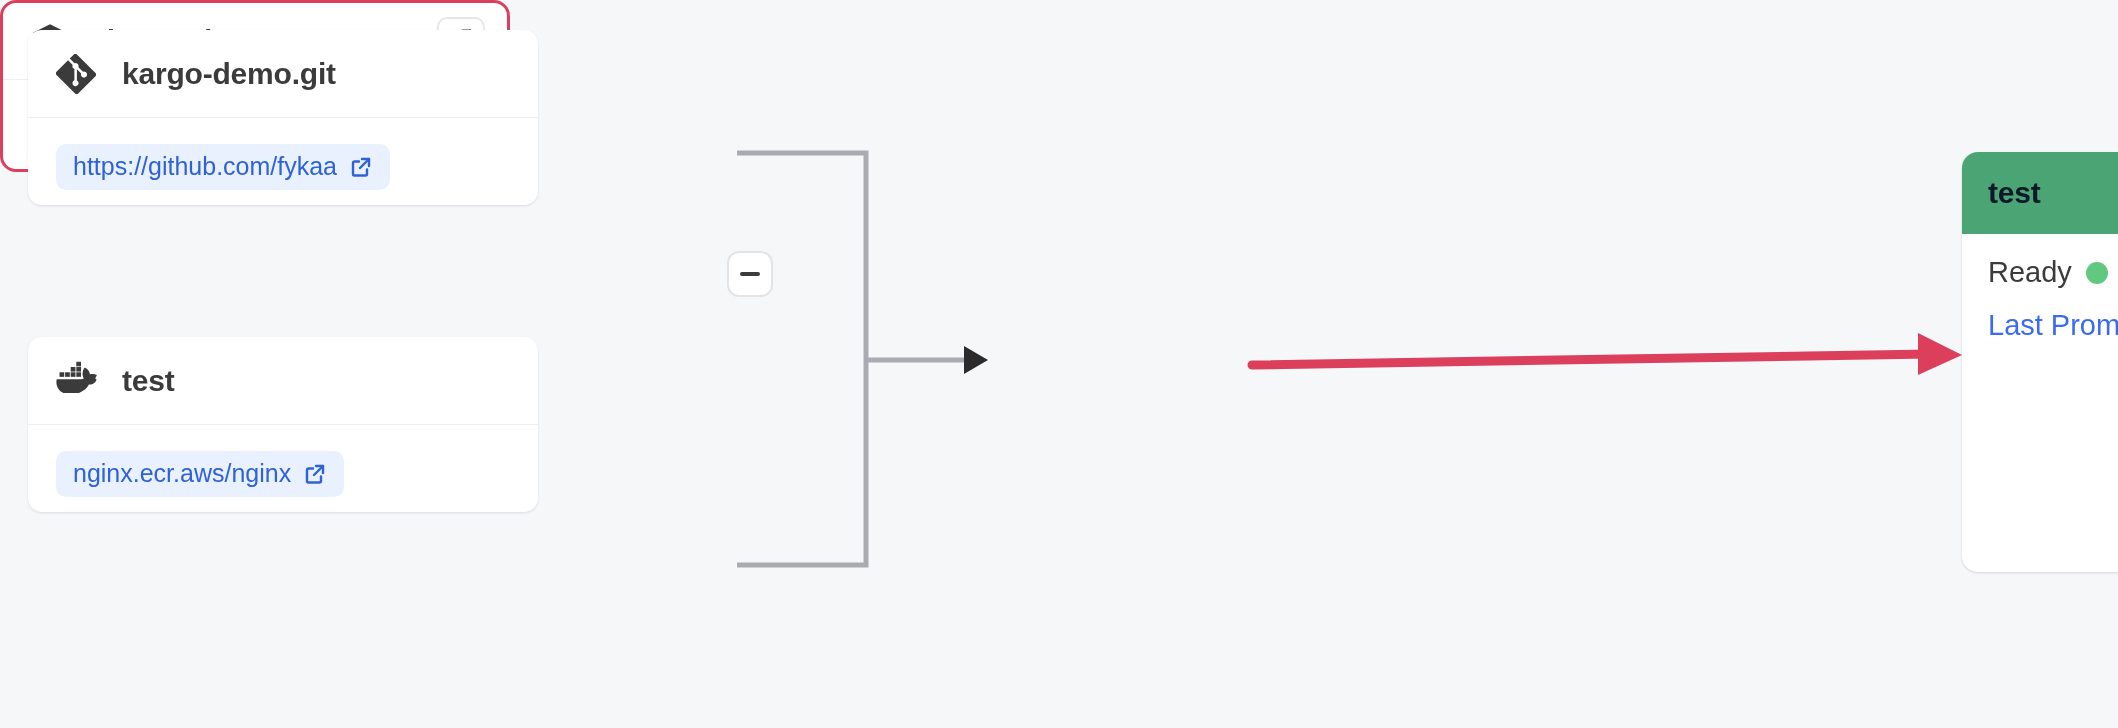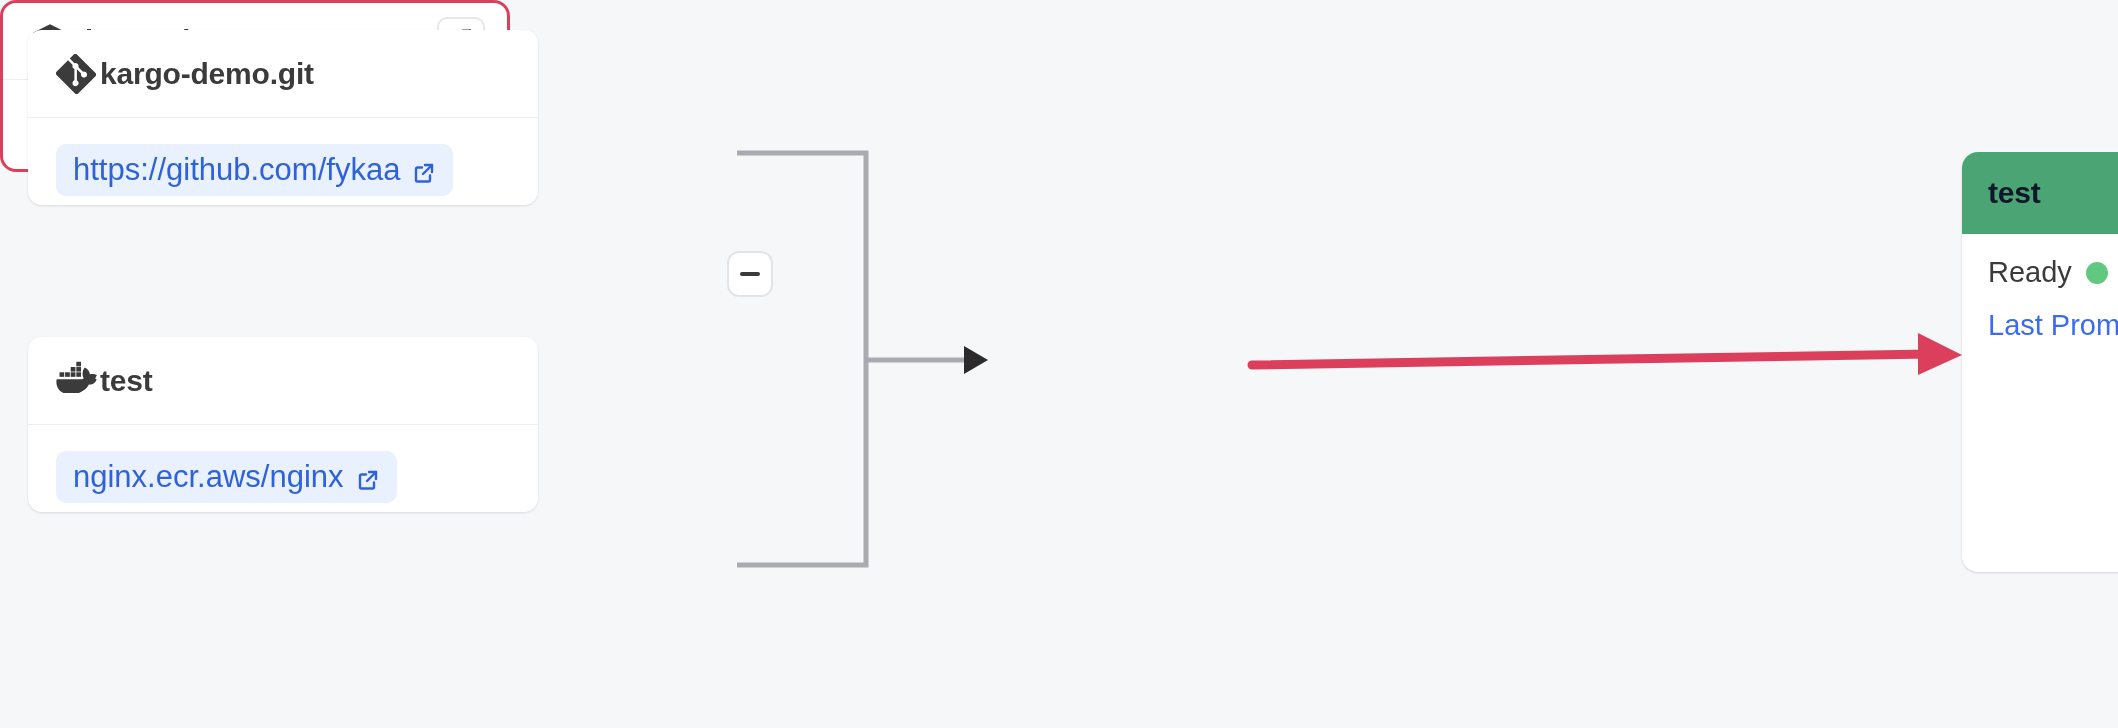--- a/index.html
+++ b/index.html
@@ -34,21 +34,21 @@
   .card {
     position: absolute;
     background: #ffffff;
     border-radius: 14px;
     box-shadow: 0 1px 3px rgba(16,24,40,.07), 0 1px 2px rgba(16,24,40,.05);
     z-index: 3;
   }
   .card-head {
     display: flex;
     align-items: center;
-    gap: 4px;
+    gap: 26px;
     height: 88px;
     padding: 0 28px;
     border-bottom: 1px solid #eceef1;
   }
   .card-title {
     font-size: 30px;
     font-weight: 700;
     color: #3b3b3b;
     letter-spacing: -0.2px;
     white-space: nowrap;
@@ -61,21 +61,21 @@
 
   
   .chip {
     display: inline-flex;
     align-items: center;
     gap: 12px;
     background: #e8f1fd;
     border-radius: 10px;
     padding: 9px 17px;
     color: #2f62d8;
-    font-size: 31px;
+    font-size: 25px;
     line-height: 1.1;
     text-decoration: none;
     white-space: nowrap;
   }
   .chip .ext { width: 24px; height: 24px; flex: 0 0 24px; }
 
   
   #warehouse-card {
     left: 742px;
     top: 185px;

